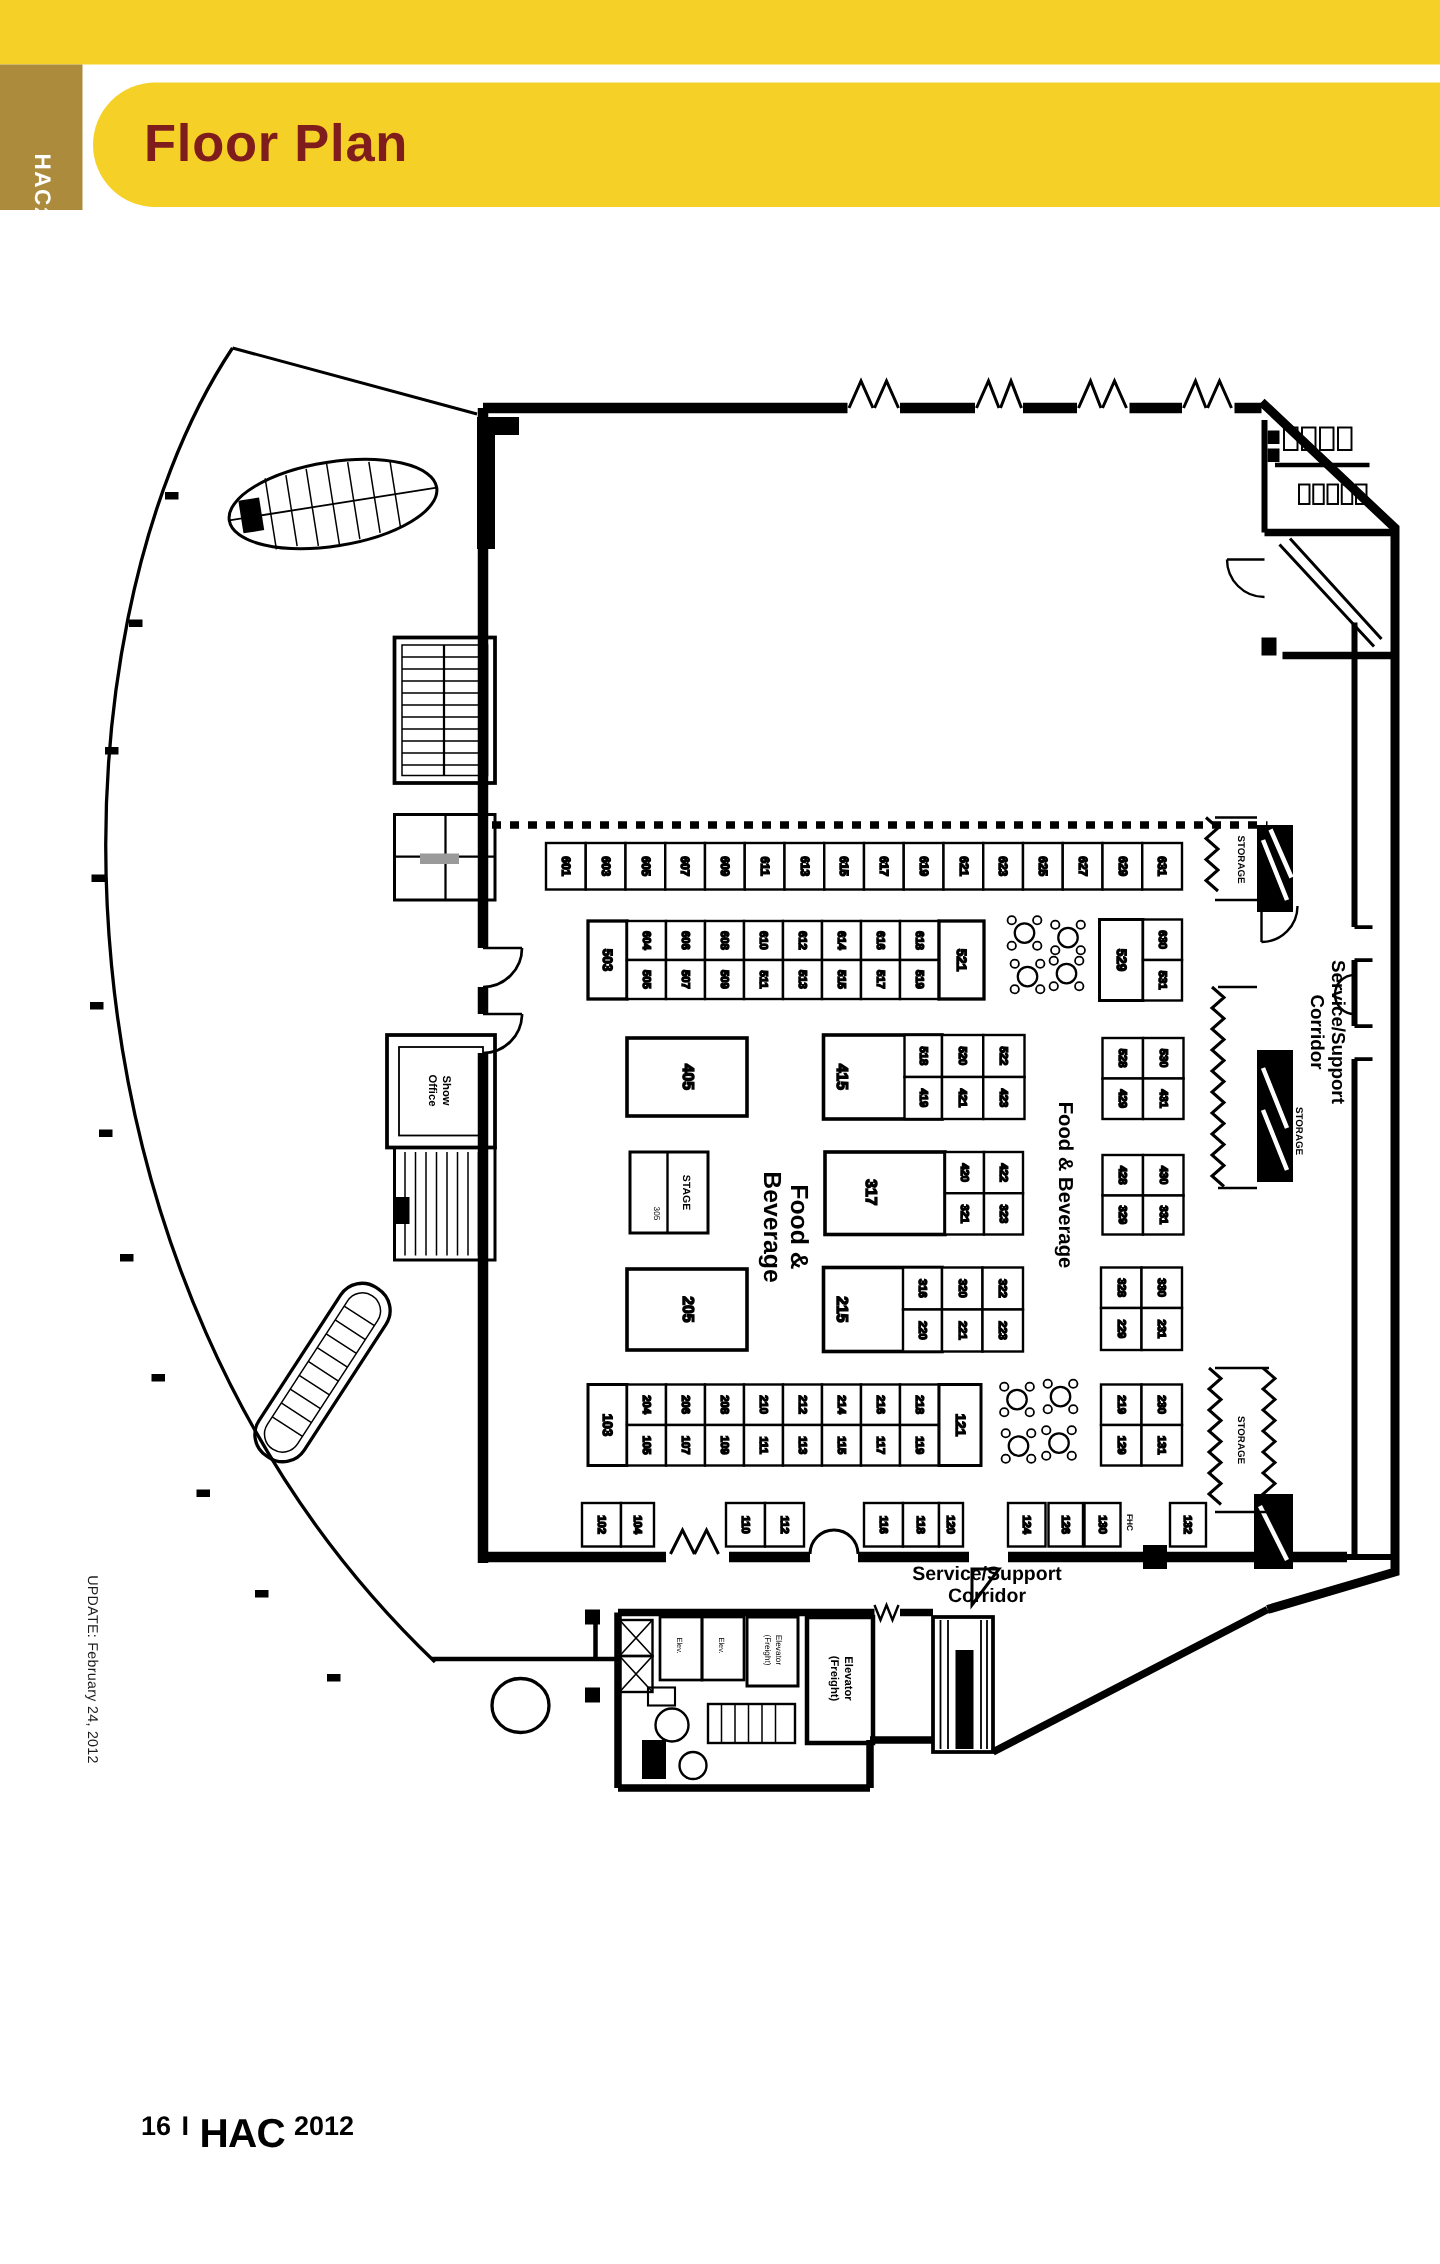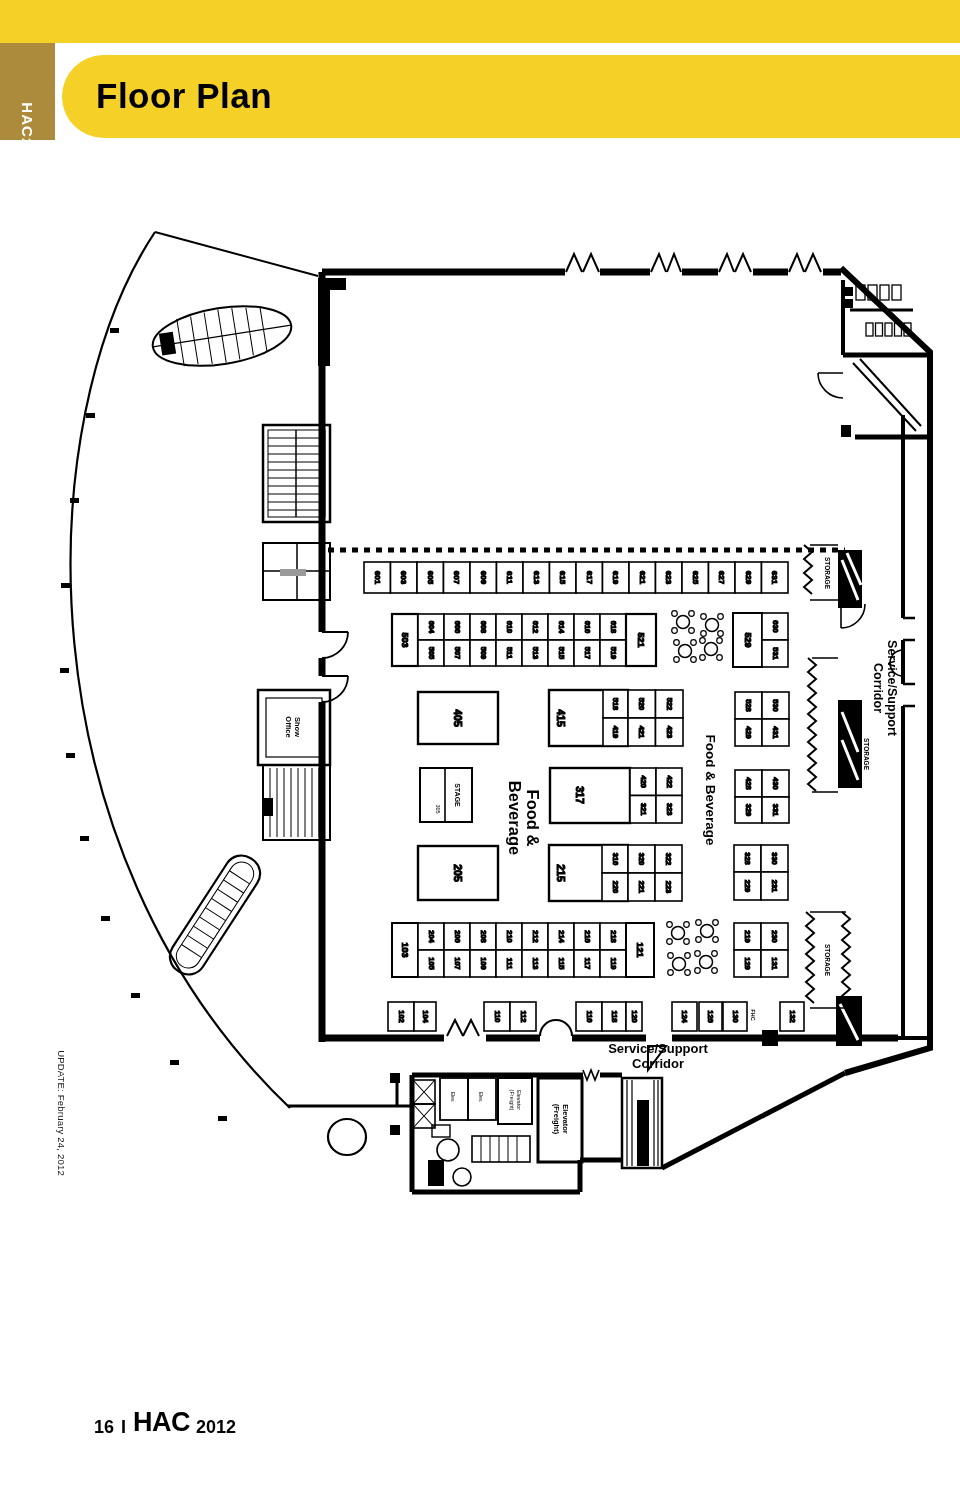--- a/index.html
+++ b/index.html
@@ -7,24 +7,24 @@
        font-family:"Liberation Sans",sans-serif;color:#000;}
   .band{position:absolute;left:0;top:0;width:960px;height:43px;background:var(--yellow);}
   .tab{position:absolute;left:0;top:43px;width:55px;height:97px;background:var(--gold);}
   .tab-text{position:absolute;left:27px;top:91px;transform:translate(-50%,-50%) rotate(90deg);
             white-space:nowrap;color:#fff;}
   .tab-brand{font-weight:bold;font-size:15px;letter-spacing:1px;}
   .tab-year{font-size:12.5px;font-weight:400;opacity:.92;}
   .titlebar{position:absolute;left:62px;top:55px;width:898px;height:83px;background:var(--yellow);
             border-radius:44px 0 0 44px;}
   .title{position:absolute;left:34px;top:50%;transform:translateY(-52%);
-         font-size:35px;font-weight:bold;letter-spacing:.5px;color:#000000;white-space:nowrap;}
+         font-size:35px;font-weight:bold;letter-spacing:.5px;color:#7f1d1d;white-space:nowrap;}
   .update-note{position:absolute;left:61px;top:1113px;transform:translate(-50%,-50%) rotate(90deg);
                font-size:9.5px;color:#1a1a1a;white-space:nowrap;letter-spacing:.2px;}
-  .footer{position:absolute;left:94px;top:1407px;display:flex;align-items:flex-end;}
+  .footer{position:absolute;left:94px;top:1407px;display:flex;align-items:flex-start;}
   .f-page{font-size:18px;font-weight:bold;}
   .f-sep{font-size:18px;font-weight:bold;margin:0 7px;}
   .f-brand{font-size:27px;font-weight:bold;letter-spacing:-.5px;}
   .f-year{font-size:18px;font-weight:bold;margin-left:6px;}
   #plan{position:absolute;left:0;top:0;}
   svg text{font-family:"Liberation Sans","DejaVu Sans",sans-serif;fill:#000;}
   svg .big{font-weight:bold;}
 </style>
 </head>
 <body>

